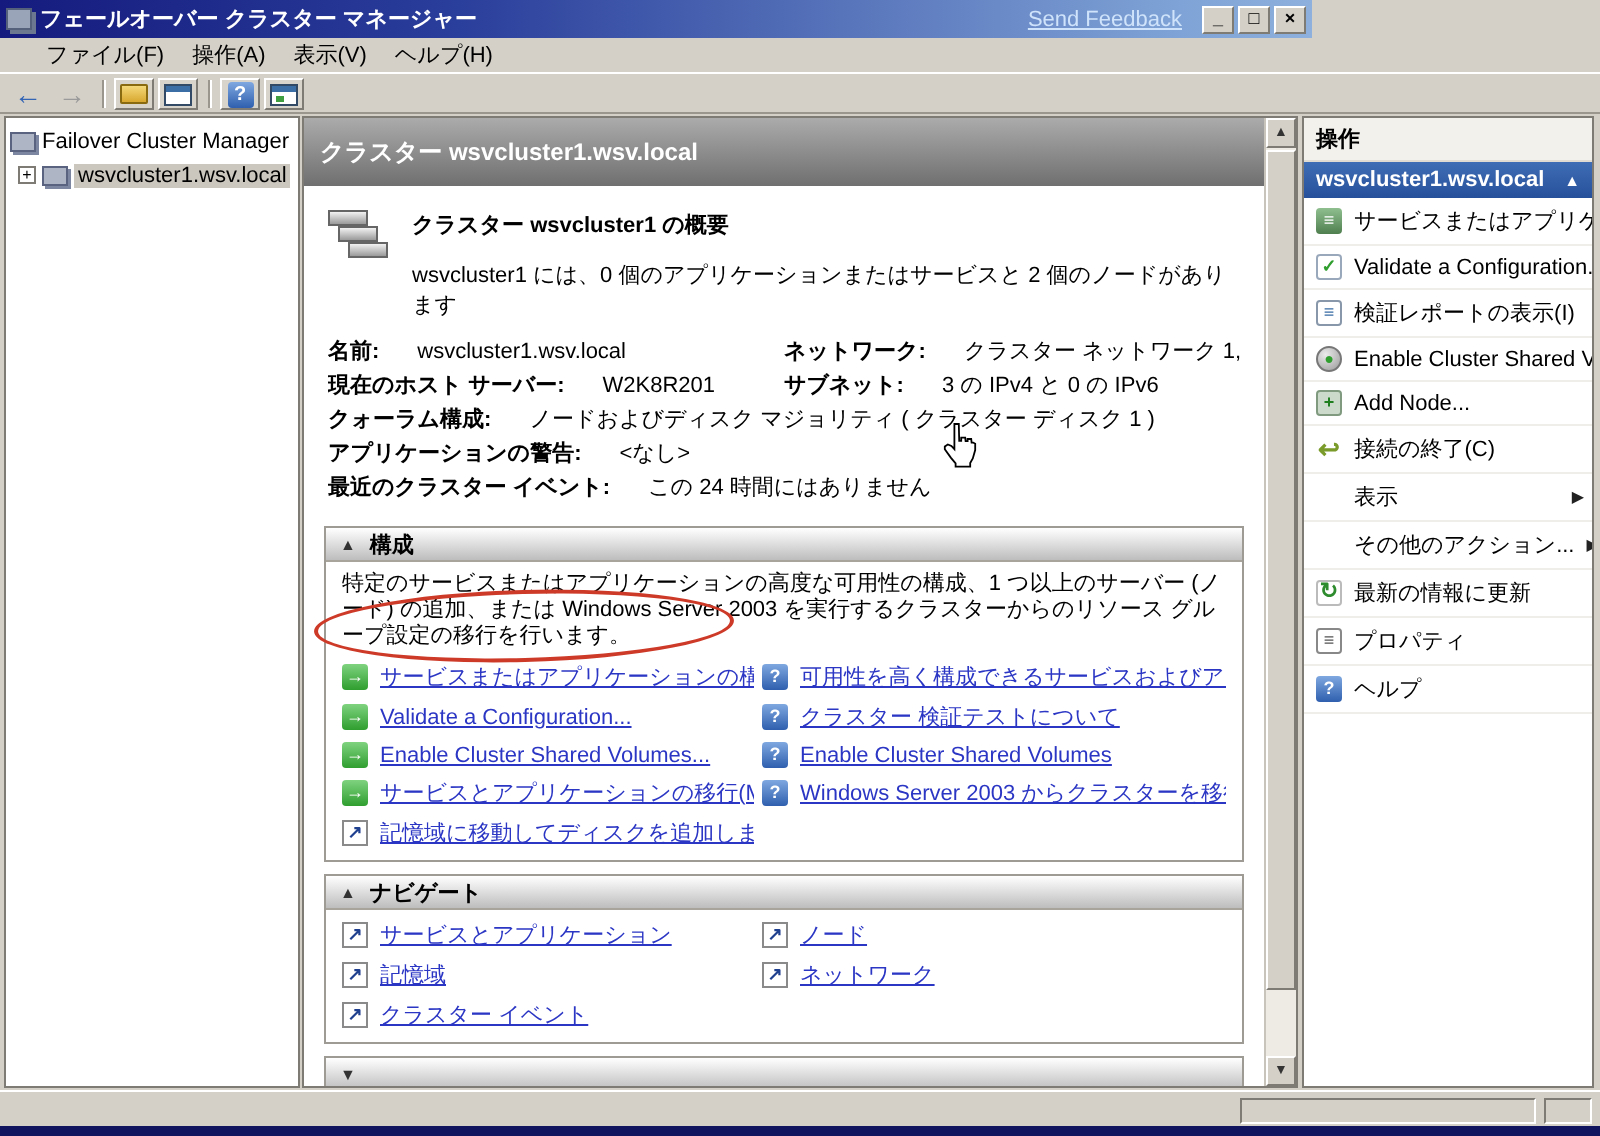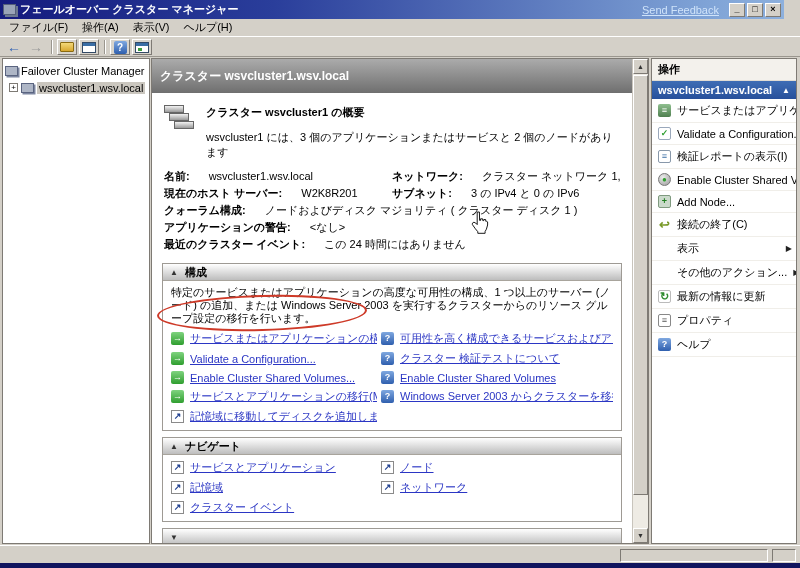--- a/index.html
+++ b/index.html
@@ -6,38 +6,38 @@
   html,body { width:800px; height:568px; overflow:hidden; }
   body {
     position:relative; background:#D4D0C8;
     font-family:"Liberation Sans", sans-serif; font-size:11px; color:#000;
   }
   .raised { border:1px solid; border-color:#FFFFFF #7E7A74 #7E7A74 #FFFFFF; }
   .sunken { border:1px solid; border-color:#7E7A74 #FFFFFF #FFFFFF #7E7A74; }
 
   
   .titlebar {
-    position:absolute; left:0; top:0; width:784px; height:19px;
+    position:absolute; left:0; top:0; width:656px; height:19px;
     background:linear-gradient(to right,#151B7E 0%,#2A3E9B 35%,#7FA3D6 90%,#8DB0DD 100%);
     display:flex; align-items:center; padding:0 3px; color:#fff;
   }
   .titlebar .app-title { font-weight:bold; font-size:11px; margin-left:4px; flex:0 0 auto; }
   .tb-spacer { flex:1; }
   .send-feedback { color:#CFE3FA; text-decoration:underline; font-size:11px; margin-right:8px; cursor:pointer; }
   .winbtn {
     width:16px; height:14px; background:#D4D0C8; margin-left:2px;
     display:flex; align-items:center; justify-content:center;
     font-size:9px; font-weight:bold; color:#000; line-height:1;
   }
   .app-icon16 { width:13px; height:11px; position:relative; background:#9AA4B8; border:1px solid #55607A; box-shadow:2px 2px 0 #6C7890; }
 
   
   .menubar {
     position:absolute; left:0; top:19px; width:800px; height:18px;
-    display:flex; align-items:center; padding-left:2px; background:#D4D0C8;
+    display:flex; align-items:center; padding-left:16px; background:#D4D0C8;
     border-bottom:1px solid #FFFFFF;
   }
   .menu-item { padding:2px 7px; cursor:default; }
   .toolbar {
     position:absolute; left:0; top:38px; width:800px; height:19px;
     display:flex; align-items:center; gap:2px; padding-left:4px; background:#D4D0C8;
     border-bottom:1px solid #9A968E;
   }
   .tbtn { width:20px; height:16px; display:flex; align-items:center; justify-content:center; }
   .tbtn.outlined { border:1px solid; border-color:#FFFFFF #7E7A74 #7E7A74 #FFFFFF; background:#D8D4CC; }
@@ -214,21 +214,21 @@
 
   <div class="center-content">
     <div class="overview">
       <span class="big-icon">
         <span class="s1"></span>
           <span class="s2"></span>
           <span class="s3"></span>
       </span>
       <div>
         <div class="ov-title">クラスター wsvcluster1 の概要</div>
-        <div class="ov-sub">wsvcluster1 には、3 個のアプリケーションまたはサービスと 2 個のノードがあります</div>
+        <div class="ov-sub">wsvcluster1 には、0 個のアプリケーションまたはサービスと 2 個のノードがあります</div>
       </div>
     </div>
 
     <div class="info-grid">
       <div class="info-row">
         <div class="info-cell c1">
           <span class="ilabel">名前:</span>
           <span>wsvcluster1.wsv.local</span>
         </div>
         <div class="info-cell c2">

